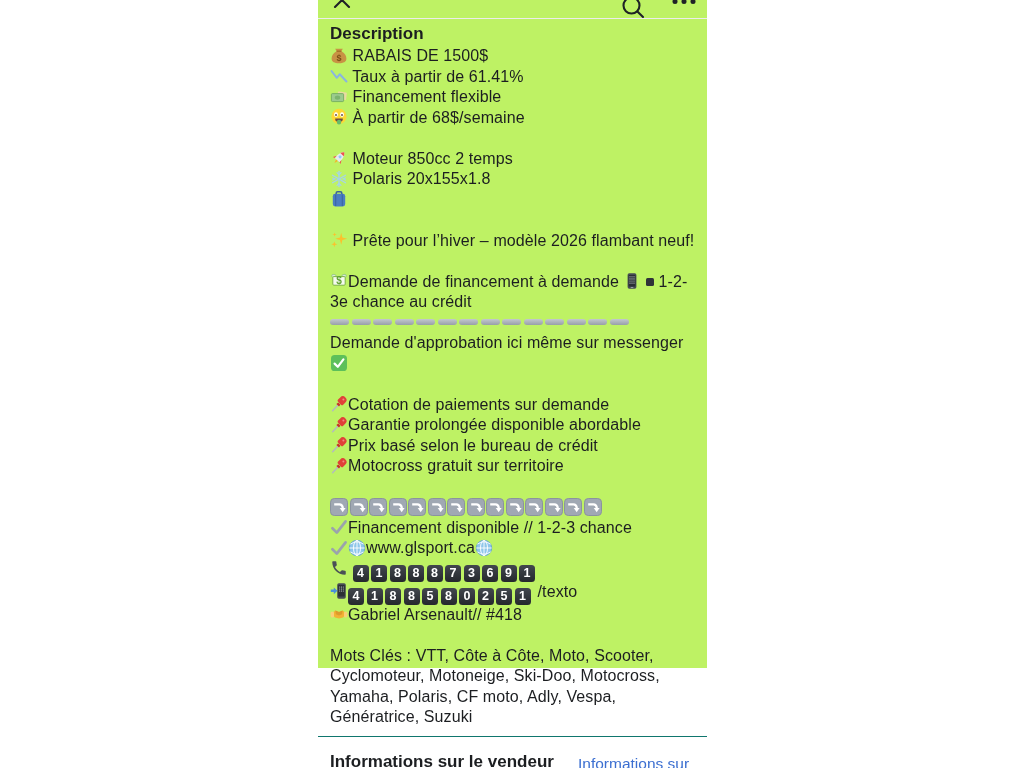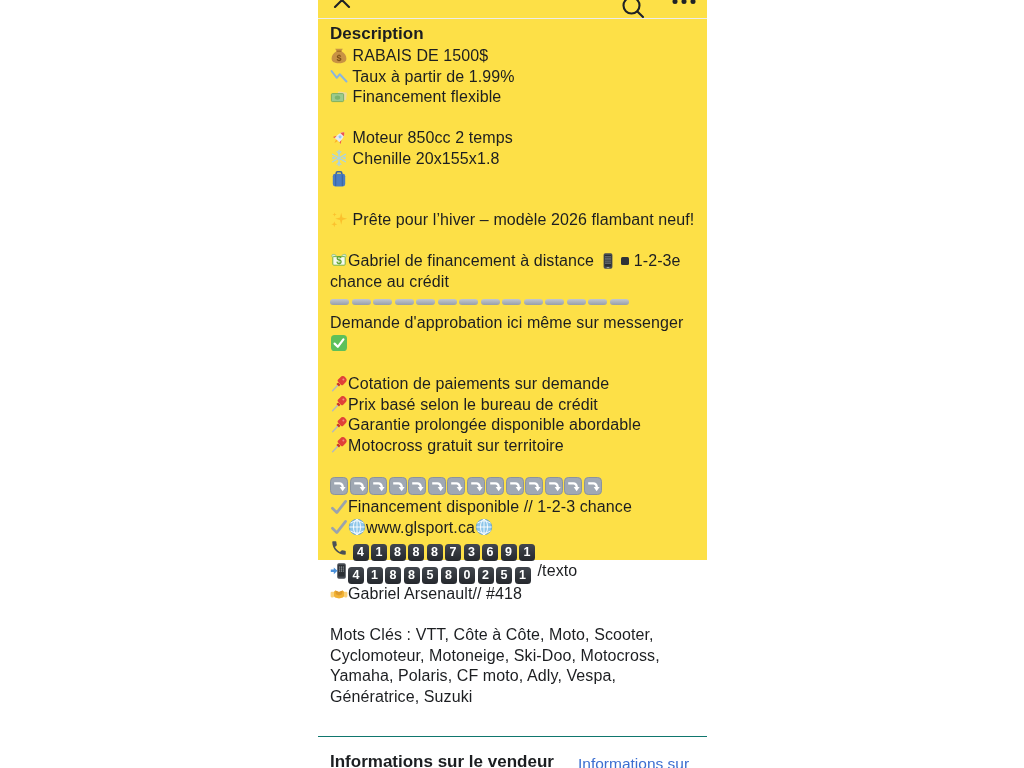--- a/index.html
+++ b/index.html
@@ -1,21 +1,21 @@
 <!DOCTYPE html>
 <html><head>
 <meta charset="utf-8">
 <style>
   html,body{margin:0;padding:0;}
   body{
     width:1024px;height:768px;overflow:hidden;background:#ffffff;
     font-family:"Liberation Sans",sans-serif;color:#1c1e21;
     position:relative;
   }
-  .column{position:absolute;left:318px;top:0;width:389px;height:560px;background:#fde047;}
+  .column{position:absolute;left:318px;top:0;width:389px;height:668px;background:#bef264;}
   .topbar{position:relative;height:18px;border-bottom:1px solid #ececec;}
   .icon-btn{position:absolute;display:block;}
   .icon-btn svg{display:block;width:100%;height:100%;}
   .btn-close{left:13px;top:-11px;width:22px;height:22px;}
   .btn-search{left:302px;top:-6px;width:26px;height:26px;}
   .btn-more{left:353px;top:-2px;width:26px;height:8px;}
 
   .desc-title{margin:4px 12px 2px 12px;font-size:17px;font-weight:bold;line-height:21px;}
   .desc-body{padding:0 12px;font-size:16px;line-height:20.5px;letter-spacing:0.1px;}
   .dline{min-height:20.5px;}
@@ -68,62 +68,71 @@
   <div class="desc-title">Description</div>
 
   <div class="desc-body" id="desc-lines">
       <div class="dline"><span class="emo emo-money-bag"><svg viewBox="0 0 18 18">
             <path d="M6.6 4.2 L5.2 1.8 h7.6 L11.4 4.2 C14.8 5.6 16.4 9 16.4 11.6 c0 3.4-3 4.7-7.4 4.7 s-7.4-1.3-7.4-4.7 C1.6 9 3.2 5.6 6.6 4.2Z" fill="#c89244"></path>
             <rect x="6.6" y="3.6" width="4.8" height="1.5" rx="0.7" fill="#a5732a"></rect>
             <text x="9" y="13.8" text-anchor="middle" font-size="9" font-weight="bold" fill="#7d4f16">$</text>
           </svg></span><span> RABAIS DE 1500$</span></div>
       <div class="dline"><span class="emo emo-chart-decreasing"><svg viewBox="0 0 18 18">
             <polyline points="1.5,4 6.8,10.8 9.8,7.2 16.5,14.5" fill="none" stroke="#8ab5e0" stroke-width="2" stroke-linecap="round" stroke-linejoin="round"></polyline>
-          </svg></span><span> Taux à partir de 1.99%</span></div>
+          </svg></span><span> Taux à partir de 61.41%</span></div>
       <div class="dline"><span class="emo emo-banknote"><svg viewBox="0 0 18 18">
             <rect x="7.5" y="4" width="9" height="7.6" rx="1" fill="#e9daa2" transform="rotate(7 12 8)"></rect>
             <rect x="1.4" y="5.6" width="12.2" height="8" rx="1" fill="#9ccb8e" stroke="#69a45d" stroke-width="0.8"></rect>
             <ellipse cx="7.5" cy="9.6" rx="2.7" ry="2.2" fill="#7cb46e"></ellipse>
           </svg></span><span> Financement flexible</span></div>
+      <div class="dline"><span class="emo emo-money-mouth-face"><svg viewBox="0 0 18 18">
+            <circle cx="9" cy="8.4" r="7.6" fill="#fdd835"></circle>
+            <ellipse cx="6" cy="6.6" rx="1.9" ry="2.3" fill="#fff"></ellipse>
+            <ellipse cx="12" cy="6.6" rx="1.9" ry="2.3" fill="#fff"></ellipse>
+            <circle cx="6" cy="7" r="0.9" fill="#5d4037"></circle>
+            <circle cx="12" cy="7" r="0.9" fill="#5d4037"></circle>
+            <path d="M5.2 10.6 h7.6 v0.6 a3.8 2.6 0 0 1 -7.6 0Z" fill="#6d4c41"></path>
+            <rect x="6.9" y="11.8" width="4.2" height="4.6" rx="2" fill="#66bb6a"></rect>
+          </svg></span><span> À partir de 68$/semaine</span></div>
       <div class="dline blank"></div>
       <div class="dline"><span class="emo emo-rocket"><svg viewBox="0 0 18 18">
             <g transform="rotate(42 9 9)">
               <path d="M9 1.2 C11.4 3.2 12.2 6.8 12.2 9.3 L12.2 11.8 H5.8 L5.8 9.3 C5.8 6.8 6.6 3.2 9 1.2Z" fill="#e8ebee"></path>
               <path d="M9 1.2 C10 2 10.8 3.2 11.3 4.5 H6.7 C7.2 3.2 8 2 9 1.2Z" fill="#ef5350"></path>
               <circle cx="9" cy="7.4" r="1.5" fill="#90caf9"></circle>
               <path d="M5.8 8.8 L3.8 12.4 L5.8 11.8Z" fill="#ef5350"></path>
               <path d="M12.2 8.8 L14.2 12.4 L12.2 11.8Z" fill="#ef5350"></path>
               <path d="M7.9 12.2 h2.2 L9 15.8Z" fill="#ffa726"></path>
             </g>
           </svg></span><span> Moteur 850cc 2 temps</span></div>
       <div class="dline"><span class="emo emo-snowflake"><svg viewBox="0 0 18 18" stroke="#a5d2ef" stroke-width="1.3" stroke-linecap="round" fill="none">
             <line x1="9" y1="1.5" x2="9" y2="16.5"></line>
             <line x1="2.5" y1="5.3" x2="15.5" y2="12.7"></line>
             <line x1="2.5" y1="12.7" x2="15.5" y2="5.3"></line>
             <path d="M7 2.6 L9 4.6 L11 2.6 M7 15.4 L9 13.4 L11 15.4 M2.6 8 L4.8 8.9 L2.6 10 M15.4 8 L13.2 8.9 L15.4 10" stroke-width="1.1"></path>
-          </svg></span><span> Chenille 20x155x1.8</span></div>
+          </svg></span><span> Polaris 20x155x1.8</span></div>
       <div class="dline"><span class="emo emo-luggage"><svg viewBox="0 0 18 18">
             <rect x="6.2" y="1.8" width="5.6" height="3.4" rx="1.4" fill="none" stroke="#39629c" stroke-width="1.6"></rect>
             <rect x="2.8" y="3.8" width="12.4" height="12.6" rx="2.4" fill="#4a7cc2"></rect>
             <line x1="5.7" y1="4.4" x2="5.7" y2="15.9" stroke="#3a66a2" stroke-width="1.1"></line>
             <line x1="12.3" y1="4.4" x2="12.3" y2="15.9" stroke="#3a66a2" stroke-width="1.1"></line>
           </svg></span></div>
       <div class="dline blank"></div>
       <div class="dline"><span class="emo emo-sparkles"><svg viewBox="0 0 18 18" fill="#fbc02d">
             <path d="M11.2 1.8 L12.4 6.6 17.2 7.8 12.4 9 11.2 13.8 10 9 5.2 7.8 10 6.6Z"></path>
             <path d="M4.3 10.2 L5 12.5 7.3 13.2 5 13.9 4.3 16.2 3.6 13.9 1.3 13.2 3.6 12.5Z"></path>
             <path d="M4.6 1.4 L5.1 3.1 6.8 3.6 5.1 4.1 4.6 5.8 4.1 4.1 2.4 3.6 4.1 3.1Z"></path>
           </svg></span><span> Prête pour l’hiver – modèle 2026 flambant neuf!</span></div>
       <div class="dline blank"></div>
       <div class="dline"><span class="emo emo-money-with-wings"><svg viewBox="0 0 18 18">
             <path d="M2.2 5.2 Q0.8 2 4.2 2.4 Q6.4 2.8 6.8 5Z" fill="#d9ecd4" stroke="#84bb7a" stroke-width="0.7"></path>
             <path d="M15.8 5.2 Q17.2 2 13.8 2.4 Q11.6 2.8 11.2 5Z" fill="#d9ecd4" stroke="#84bb7a" stroke-width="0.7"></path>
             <rect x="2.8" y="4.6" width="12.4" height="8.6" rx="1" fill="#f4faef" stroke="#7cb342" stroke-width="1"></rect>
             <text x="9" y="11.9" text-anchor="middle" font-size="10" font-weight="bold" fill="#62a433">$</text>
-          </svg></span><span>Gabriel de financement à distance </span><span class="emo emo-mobile-phone"><svg viewBox="0 0 18 18">
+          </svg></span><span>Demande de financement à demande </span><span class="emo emo-mobile-phone"><svg viewBox="0 0 18 18">
             <rect x="4.6" y="1.2" width="8.8" height="15.6" rx="1.7" fill="#474c54"></rect>
             <rect x="5.6" y="3" width="6.8" height="11.4" rx="0.6" fill="#2b2f34"></rect>
             <g fill="#cfd8dc">
               <circle cx="7" cy="4.8" r="0.6"></circle>
               <circle cx="9" cy="4.8" r="0.6"></circle>
               <circle cx="11" cy="4.8" r="0.6"></circle>
               <circle cx="7" cy="6.9" r="0.6"></circle>
               <circle cx="9" cy="6.9" r="0.6"></circle>
               <circle cx="11" cy="6.9" r="0.6"></circle>
               <circle cx="7" cy="9" r="0.6"></circle>
@@ -145,27 +154,27 @@
             <line x1="2.6" y1="15.8" x2="8.4" y2="9.6" stroke="#b3b9c0" stroke-width="1.4" stroke-linecap="round"></line>
             <path d="M10.2 2.4 a3.6 3.6 0 0 1 5.2 5.2 l-2.2 2.1 a1.6 1.6 0 0 1 -2.2 0 L8.1 6.8 a1.6 1.6 0 0 1 0 -2.2Z" fill="#e04138"></path>
             <path d="M8.2 7.6 l2.2 2.2 -1.4 1.8 -2.6 -2.6Z" fill="#c62f28"></path>
             <circle cx="13.4" cy="4.4" r="1" fill="#f28b82"></circle>
           </svg></span><span>Cotation de paiements sur demande</span></div>
       <div class="dline"><span class="emo emo-pushpin"><svg viewBox="0 0 18 18">
             <line x1="2.6" y1="15.8" x2="8.4" y2="9.6" stroke="#b3b9c0" stroke-width="1.4" stroke-linecap="round"></line>
             <path d="M10.2 2.4 a3.6 3.6 0 0 1 5.2 5.2 l-2.2 2.1 a1.6 1.6 0 0 1 -2.2 0 L8.1 6.8 a1.6 1.6 0 0 1 0 -2.2Z" fill="#e04138"></path>
             <path d="M8.2 7.6 l2.2 2.2 -1.4 1.8 -2.6 -2.6Z" fill="#c62f28"></path>
             <circle cx="13.4" cy="4.4" r="1" fill="#f28b82"></circle>
+          </svg></span><span>Garantie prolongée disponible abordable</span></div>
+      <div class="dline"><span class="emo emo-pushpin"><svg viewBox="0 0 18 18">
+            <line x1="2.6" y1="15.8" x2="8.4" y2="9.6" stroke="#b3b9c0" stroke-width="1.4" stroke-linecap="round"></line>
+            <path d="M10.2 2.4 a3.6 3.6 0 0 1 5.2 5.2 l-2.2 2.1 a1.6 1.6 0 0 1 -2.2 0 L8.1 6.8 a1.6 1.6 0 0 1 0 -2.2Z" fill="#e04138"></path>
+            <path d="M8.2 7.6 l2.2 2.2 -1.4 1.8 -2.6 -2.6Z" fill="#c62f28"></path>
+            <circle cx="13.4" cy="4.4" r="1" fill="#f28b82"></circle>
           </svg></span><span>Prix basé selon le bureau de crédit</span></div>
-      <div class="dline"><span class="emo emo-pushpin"><svg viewBox="0 0 18 18">
-            <line x1="2.6" y1="15.8" x2="8.4" y2="9.6" stroke="#b3b9c0" stroke-width="1.4" stroke-linecap="round"></line>
-            <path d="M10.2 2.4 a3.6 3.6 0 0 1 5.2 5.2 l-2.2 2.1 a1.6 1.6 0 0 1 -2.2 0 L8.1 6.8 a1.6 1.6 0 0 1 0 -2.2Z" fill="#e04138"></path>
-            <path d="M8.2 7.6 l2.2 2.2 -1.4 1.8 -2.6 -2.6Z" fill="#c62f28"></path>
-            <circle cx="13.4" cy="4.4" r="1" fill="#f28b82"></circle>
-          </svg></span><span>Garantie prolongée disponible abordable</span></div>
       <div class="dline"><span class="emo emo-pushpin"><svg viewBox="0 0 18 18">
             <line x1="2.6" y1="15.8" x2="8.4" y2="9.6" stroke="#b3b9c0" stroke-width="1.4" stroke-linecap="round"></line>
             <path d="M10.2 2.4 a3.6 3.6 0 0 1 5.2 5.2 l-2.2 2.1 a1.6 1.6 0 0 1 -2.2 0 L8.1 6.8 a1.6 1.6 0 0 1 0 -2.2Z" fill="#e04138"></path>
             <path d="M8.2 7.6 l2.2 2.2 -1.4 1.8 -2.6 -2.6Z" fill="#c62f28"></path>
             <circle cx="13.4" cy="4.4" r="1" fill="#f28b82"></circle>
           </svg></span><span>Motocross gratuit sur territoire</span></div>
       <div class="dline blank"></div>
       <div class="dline"><span class="emo emo-arrow-curve-down"><svg viewBox="0 0 18 18">
             <rect x="0.5" y="0.5" width="17" height="17" rx="3.8" fill="#a0a8b3" stroke="#8b939f" stroke-width="1"></rect>
             <path d="M4.2 6.4 H9.4 A3.3 3.3 0 0 1 12.7 9.7 V10" fill="none" stroke="#fff" stroke-width="2.3"></path>

